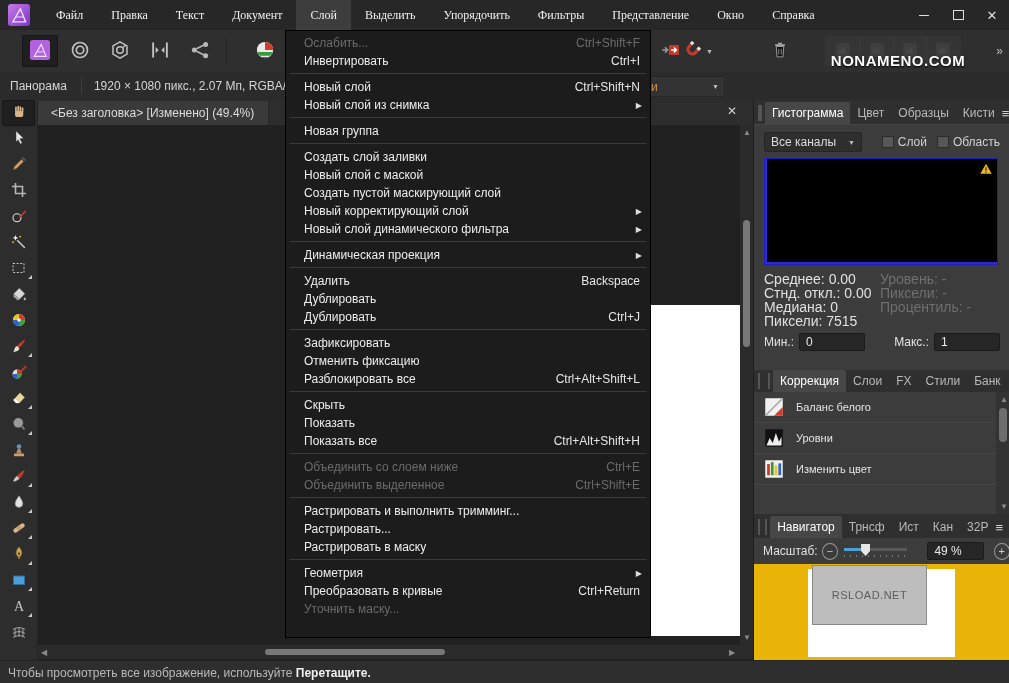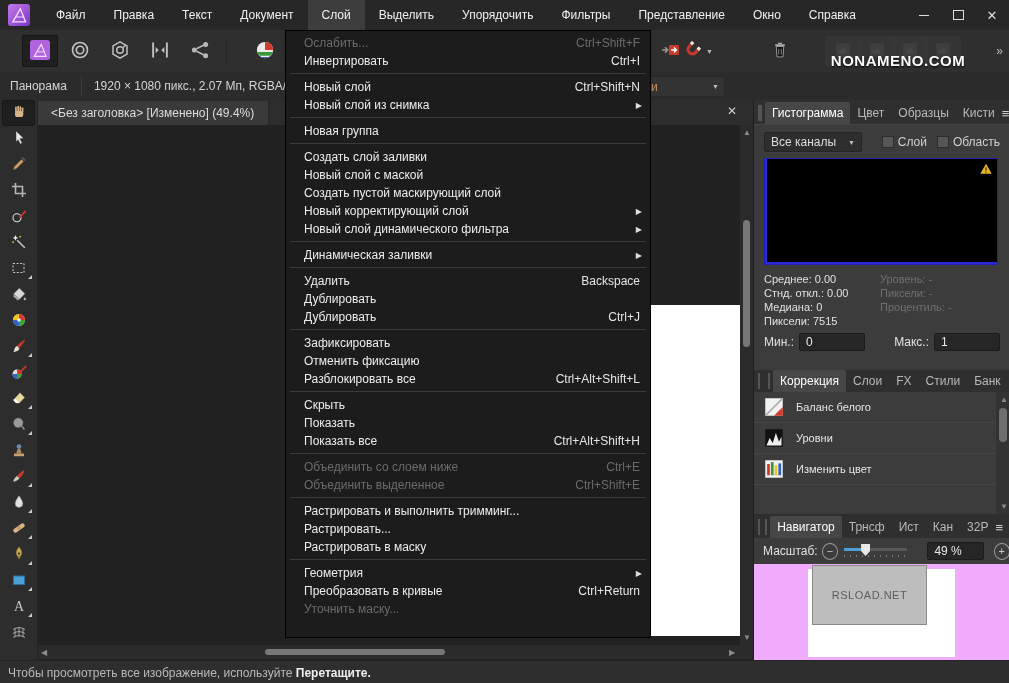--- a/index.html
+++ b/index.html
@@ -3,21 +3,21 @@
 <meta charset="utf-8">
 <style>
   html,body{margin:0;padding:0;background:#111;}
   #app{position:relative;width:1009px;height:683px;background:#262626;overflow:hidden;
        font-family:"Liberation Sans",sans-serif;color:#e2e2e2;font-size:12px;
        -webkit-font-smoothing:antialiased;}
   
   .titlebar{position:absolute;left:0;top:0;width:1009px;height:30px;background:#272727;
             display:flex;align-items:center;}
   .applogo{width:22px;height:22px;margin:0 12px 0 8px;border-radius:3px;overflow:hidden;}
-  .menubar{display:flex;height:30px;align-items:stretch;}
+  .menubar{display:flex;height:30px;align-items:stretch;font-family:Liberation Serif, serif;}
   .mb-item{display:flex;align-items:center;padding:0 14px;color:#f0f0f0;cursor:default;}
   .mb-item.active{background:#3d3d3d;}
   .win-controls{margin-left:auto;display:flex;height:30px;}
   .win-btn{width:34px;height:30px;display:flex;align-items:center;justify-content:center;color:#ddd;}
   .wb-min{width:10px;height:1px;background:#ddd;}
   .wb-max{width:9px;height:8px;border:1px solid #ddd;}
   .wb-close{font-size:13px;}
   
   .toolbar{position:absolute;left:0;top:30px;width:1009px;height:42px;background:#2f2f2f;
            border-bottom:1px solid #242424;display:flex;align-items:center;}
@@ -94,21 +94,21 @@
   .chk{display:flex;align-items:center;margin-left:10px;color:#d0d0d0;}
   .chk .box{width:10px;height:10px;background:#565656;border:1px solid #2c2c2c;margin-right:4px;}
   .histo-head{position:absolute;left:10px;right:10px;top:32px;display:flex;align-items:center;}
   .histo-head .select{width:84px;}
   .histo-head .spacer{flex:1;}
   .histo-box{position:absolute;left:10px;top:58px;width:234px;height:107px;background:#000;
              border:1px solid #2020b8;box-sizing:border-box;}
   .histo-box::before{content:"";position:absolute;left:0;top:0;bottom:0;width:2px;background:#2a2ad8;}
   .histo-box::after{content:"";position:absolute;left:0;right:0;bottom:0;height:2px;background:#2a2ad8;}
   .warn{position:absolute;right:4px;top:3px;}
-  .stats{position:absolute;top:172px;font-size:11px;line-height:14px;}
+  .stats{position:absolute;top:172px;font-size:14px;line-height:14px;}
   .stats.left{left:10px;color:#e0e0e0;}
   .stats.right{left:126px;color:#6f6f6f;}
   .mm-row{position:absolute;left:10px;right:10px;top:233px;display:flex;align-items:center;}
   .field{background:#262626;border:1px solid #1b1b1b;border-radius:2px;height:16px;
          display:flex;align-items:center;padding:0 6px;color:#e8e8e8;}
   .mm-row .field{width:52px;}
   .mm-row .lbl{margin-right:5px;text-align:right;}
   .mm-row .spacer{flex:1;}
   
   .adj-list{position:absolute;left:0;top:22px;right:14px;bottom:0;}
@@ -127,21 +127,21 @@
             display:flex;align-items:center;justify-content:center;font-size:11px;line-height:1;}
   .slider{position:relative;width:66px;height:14px;margin:0 6px;}
   .slider .track{position:absolute;left:0;right:0;top:4px;height:3px;background:#585858;}
   .slider .fill{position:absolute;left:0;top:4px;height:3px;width:22px;background:#4d9fd6;}
   .slider .sthumb{position:absolute;left:17px;top:0;width:9px;height:12px;background:#e8e8e8;
           clip-path:polygon(0 0,100% 0,100% 58%,50% 100%,0 58%);}
   .slider .ticks{position:absolute;left:0;right:0;top:11px;height:2px;
           background:repeating-linear-gradient(to right,#777 0 1px,transparent 1px 6px);}
   .zoomval{width:44px;margin-left:14px;}
   .nav-zoom .roundbtn.plus{margin-left:10px;}
-  .nav-preview{position:absolute;left:0;top:50px;width:256px;height:96px;background:#f0abfc;overflow:hidden;}
+  .nav-preview{position:absolute;left:0;top:50px;width:256px;height:96px;background:#eab308;overflow:hidden;}
   .np-page{position:absolute;left:54px;top:5px;width:147px;height:88px;background:#fff;}
   .np-view{position:absolute;left:58px;top:1px;width:113px;height:58px;background:#bdbdbd;
            border:1px solid #8a8a8a;display:flex;align-items:center;justify-content:center;
            color:#5d5d5d;font-size:11px;letter-spacing:.5px;}
   
   .statusbar{position:absolute;left:0;top:660px;width:1009px;height:23px;background:#2e2e2e;
              border-top:1px solid #242424;display:flex;align-items:center;color:#b9b9b9;}
   .statusbar .txt{margin-left:8px;}
   .statusbar b{color:#efefef;}
 </style>
@@ -596,21 +596,21 @@
         <span class="m-arrow">▶</span>
       </div>
 
       <div class="m-row sep">
         
         
         
       </div>
 
       <div class="m-row has-sub">
-        <span class="m-label">Динамическая заливки</span>
+        <span class="m-label">Динамическая проекция</span>
         <span class="m-short"></span>
         <span class="m-arrow">▶</span>
       </div>
 
       <div class="m-row sep">
         
         
         
       </div>
 

